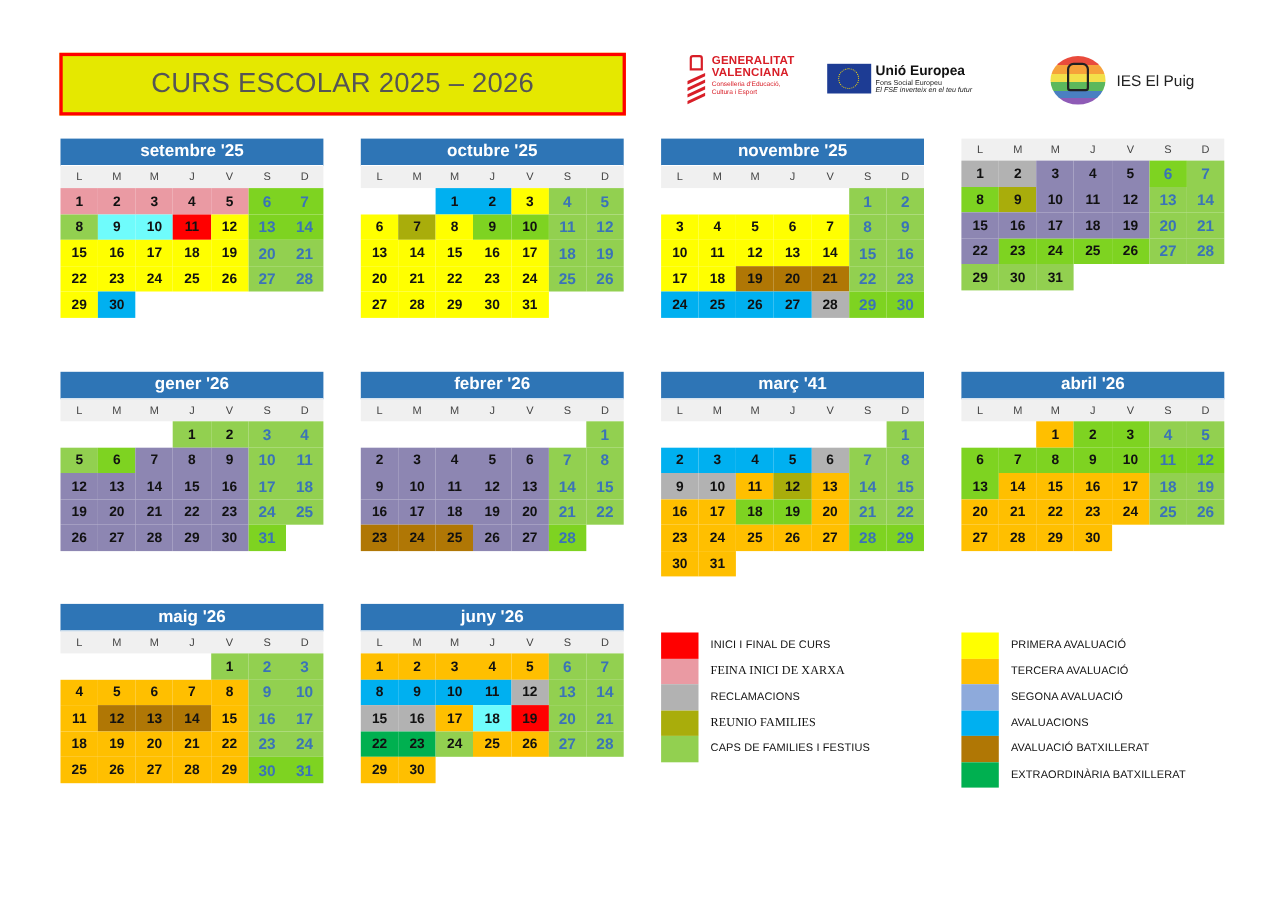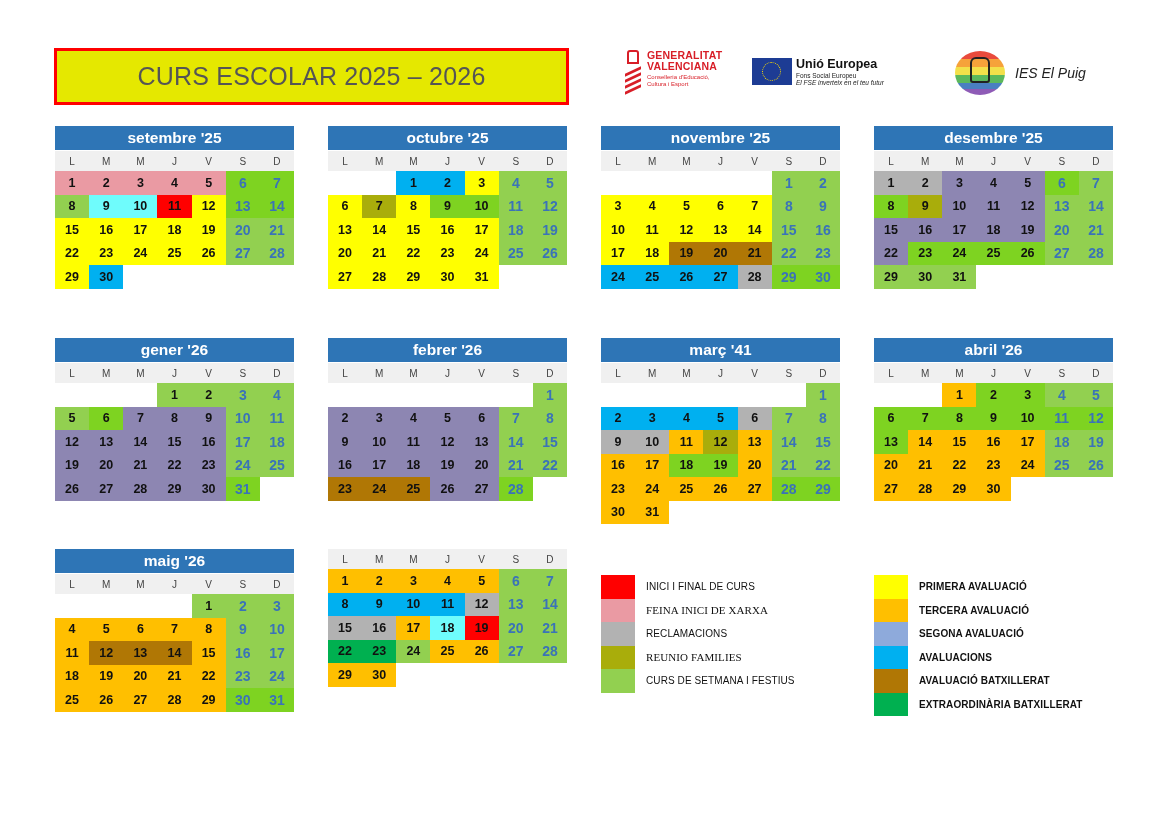--- a/index.html
+++ b/index.html
@@ -26,21 +26,21 @@
   .eu-flag .ring { position: absolute; left: 10px; top: 4px; width: 19px; height: 19px; border: 1.5px dotted #ffde00; border-radius: 50%; }
   .eu-text { display: flex; flex-direction: column; }
   .eu-text .t1 { font-size: 12.5px; font-weight: bold; color: #111; line-height: 13px; }
   .eu-text .t2 { font-size: 6.5px; color: #222; line-height: 7px; margin-top: 1px; }
   .eu-text .t3 { font-size: 6.5px; color: #222; font-style: italic; line-height: 7px; }
 
   .logo-ies { position: absolute; left: 955px; top: 51px; display: flex; align-items: center; }
   .ies-badge { width: 50px; height: 44px; border-radius: 50%; overflow: hidden; position: relative;
     background: linear-gradient(180deg, #e94b3c 0%, #e94b3c 18%, #f6a23a 18%, #f6a23a 36%, #f3e04a 36%, #f3e04a 54%, #5cb85c 54%, #5cb85c 72%, #4a7fc1 72%, #4a7fc1 86%, #8e5bb6 86%); }
   .ies-badge .fist { position: absolute; left: 15px; top: 6px; width: 20px; height: 26px; border: 2px solid #222; border-radius: 6px 6px 3px 3px; }
-  .ies-name { font-size: 14px; font-style: italic; color: #222; margin-left: 10px; }
+  .ies-name { font-size: 14px; color: #222; margin-left: 10px; }
 
   .month { position: absolute; width: 239px; }
   .m-head { height: 25px; background: #2e75b6; color: #ffffff; font-weight: bold; font-size: 15.5px;
     display: flex; align-items: center; justify-content: center; border-bottom: 1px solid #ffffff; }
   .dow-row { display: grid; grid-template-columns: repeat(7, 1fr); height: 20px; background: #f0f0f0; }
   .dow { font-size: 10px; color: #444; display: flex; align-items: center; justify-content: center; }
   .grid { display: grid; grid-template-columns: repeat(7, 1fr); grid-auto-rows: 23.5px; }
   .cell { display: flex; align-items: center; justify-content: center; font-weight: bold; font-size: 12.5px; color: #111; }
   .cell.we { color: #3a73b8; font-size: 14px; }
   .cell.empty { background: transparent; }
@@ -225,21 +225,20 @@
         <div class="cell" style="background: rgb(0, 176, 240);">24</div>
         <div class="cell" style="background: rgb(0, 176, 240);">25</div>
         <div class="cell" style="background: rgb(0, 176, 240);">26</div>
         <div class="cell" style="background: rgb(0, 176, 240);">27</div>
         <div class="cell" style="background: rgb(178, 178, 178);">28</div>
         <div class="cell we" style="background: rgb(126, 211, 33);">29</div>
         <div class="cell we" style="background: rgb(126, 211, 33);">30</div>
       </div>
     </div>
     <div class="month" style="left: 874px; top: 126px;">
-      <div class="m-head">desembre '25</div>
       <div class="dow-row">
         <div class="dow">L</div>
         <div class="dow">M</div>
         <div class="dow">M</div>
         <div class="dow">J</div>
         <div class="dow">V</div>
         <div class="dow">S</div>
         <div class="dow">D</div>
       </div>
       <div class="grid">
@@ -512,20 +511,21 @@
         <div class="cell" style="background: rgb(255, 191, 0);">25</div>
         <div class="cell" style="background: rgb(255, 191, 0);">26</div>
         <div class="cell" style="background: rgb(255, 191, 0);">27</div>
         <div class="cell" style="background: rgb(255, 191, 0);">28</div>
         <div class="cell" style="background: rgb(255, 191, 0);">29</div>
         <div class="cell we" style="background: rgb(126, 211, 33);">30</div>
         <div class="cell we" style="background: rgb(126, 211, 33);">31</div>
       </div>
     </div>
     <div class="month" style="left: 328px; top: 549px;">
+      <div class="m-head">juny '26</div>
       <div class="dow-row">
         <div class="dow">L</div>
         <div class="dow">M</div>
         <div class="dow">M</div>
         <div class="dow">J</div>
         <div class="dow">V</div>
         <div class="dow">S</div>
         <div class="dow">D</div>
       </div>
       <div class="grid">
@@ -575,24 +575,24 @@
     <div class="lg-item">
       <div class="lg-swatch" style="background: rgb(178, 178, 178);"></div>
       <span class="lg-label">RECLAMACIONS</span>
     </div>
     <div class="lg-item">
       <div class="lg-swatch" style="background: rgb(169, 173, 11);"></div>
       <span class="lg-label serif">REUNIO FAMILIES</span>
     </div>
     <div class="lg-item">
       <div class="lg-swatch" style="background: rgb(146, 208, 80);"></div>
-      <span class="lg-label">CURS DE SETMANA I FESTIUS</span>
+      <span class="lg-label">CAPS DE FAMILIES I FESTIUS</span>
     </div>
   </div>
-<div class="legend" style="left:874px; top:575px;font-weight:bold;" id="legend-right">
+<div class="legend" style="left:874px; top:575px;" id="legend-right">
     <div class="lg-item">
       <div class="lg-swatch" style="background: rgb(255, 255, 0);"></div>
       <span class="lg-label">PRIMERA AVALUACIÓ</span>
     </div>
     <div class="lg-item">
       <div class="lg-swatch" style="background: rgb(255, 191, 0);"></div>
       <span class="lg-label">TERCERA AVALUACIÓ</span>
     </div>
     <div class="lg-item">
       <div class="lg-swatch" style="background: rgb(142, 170, 219);"></div>

